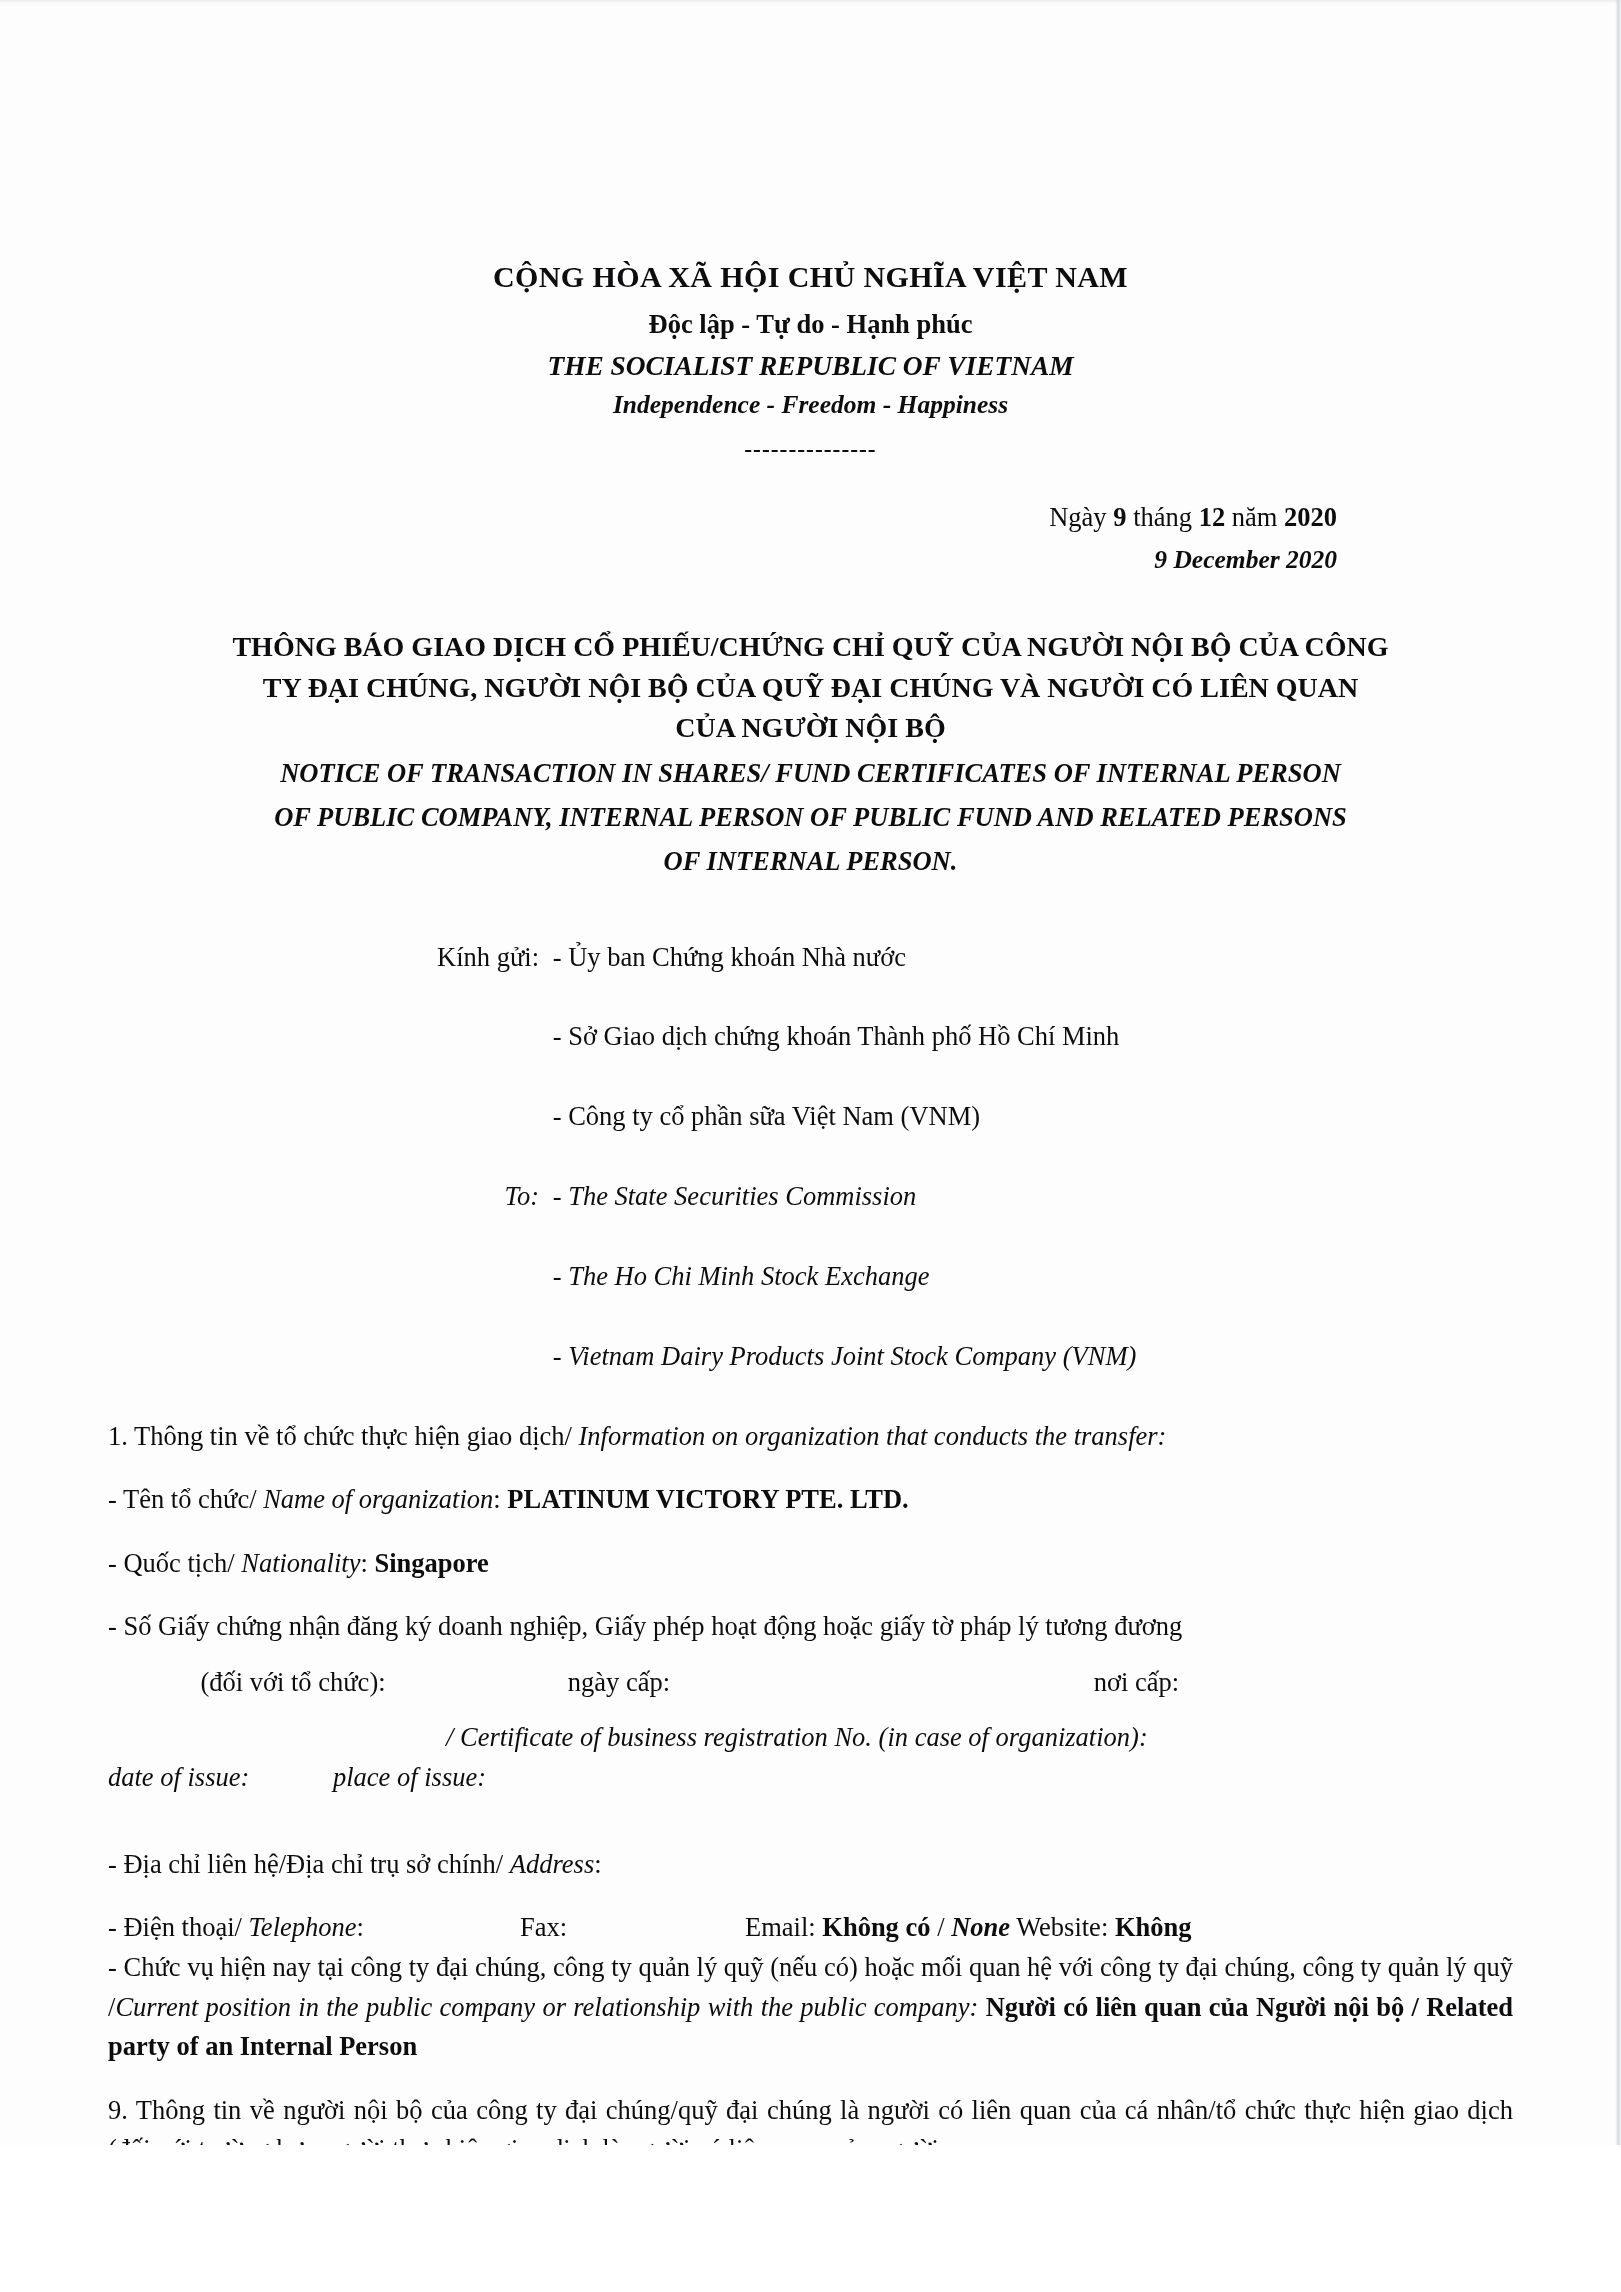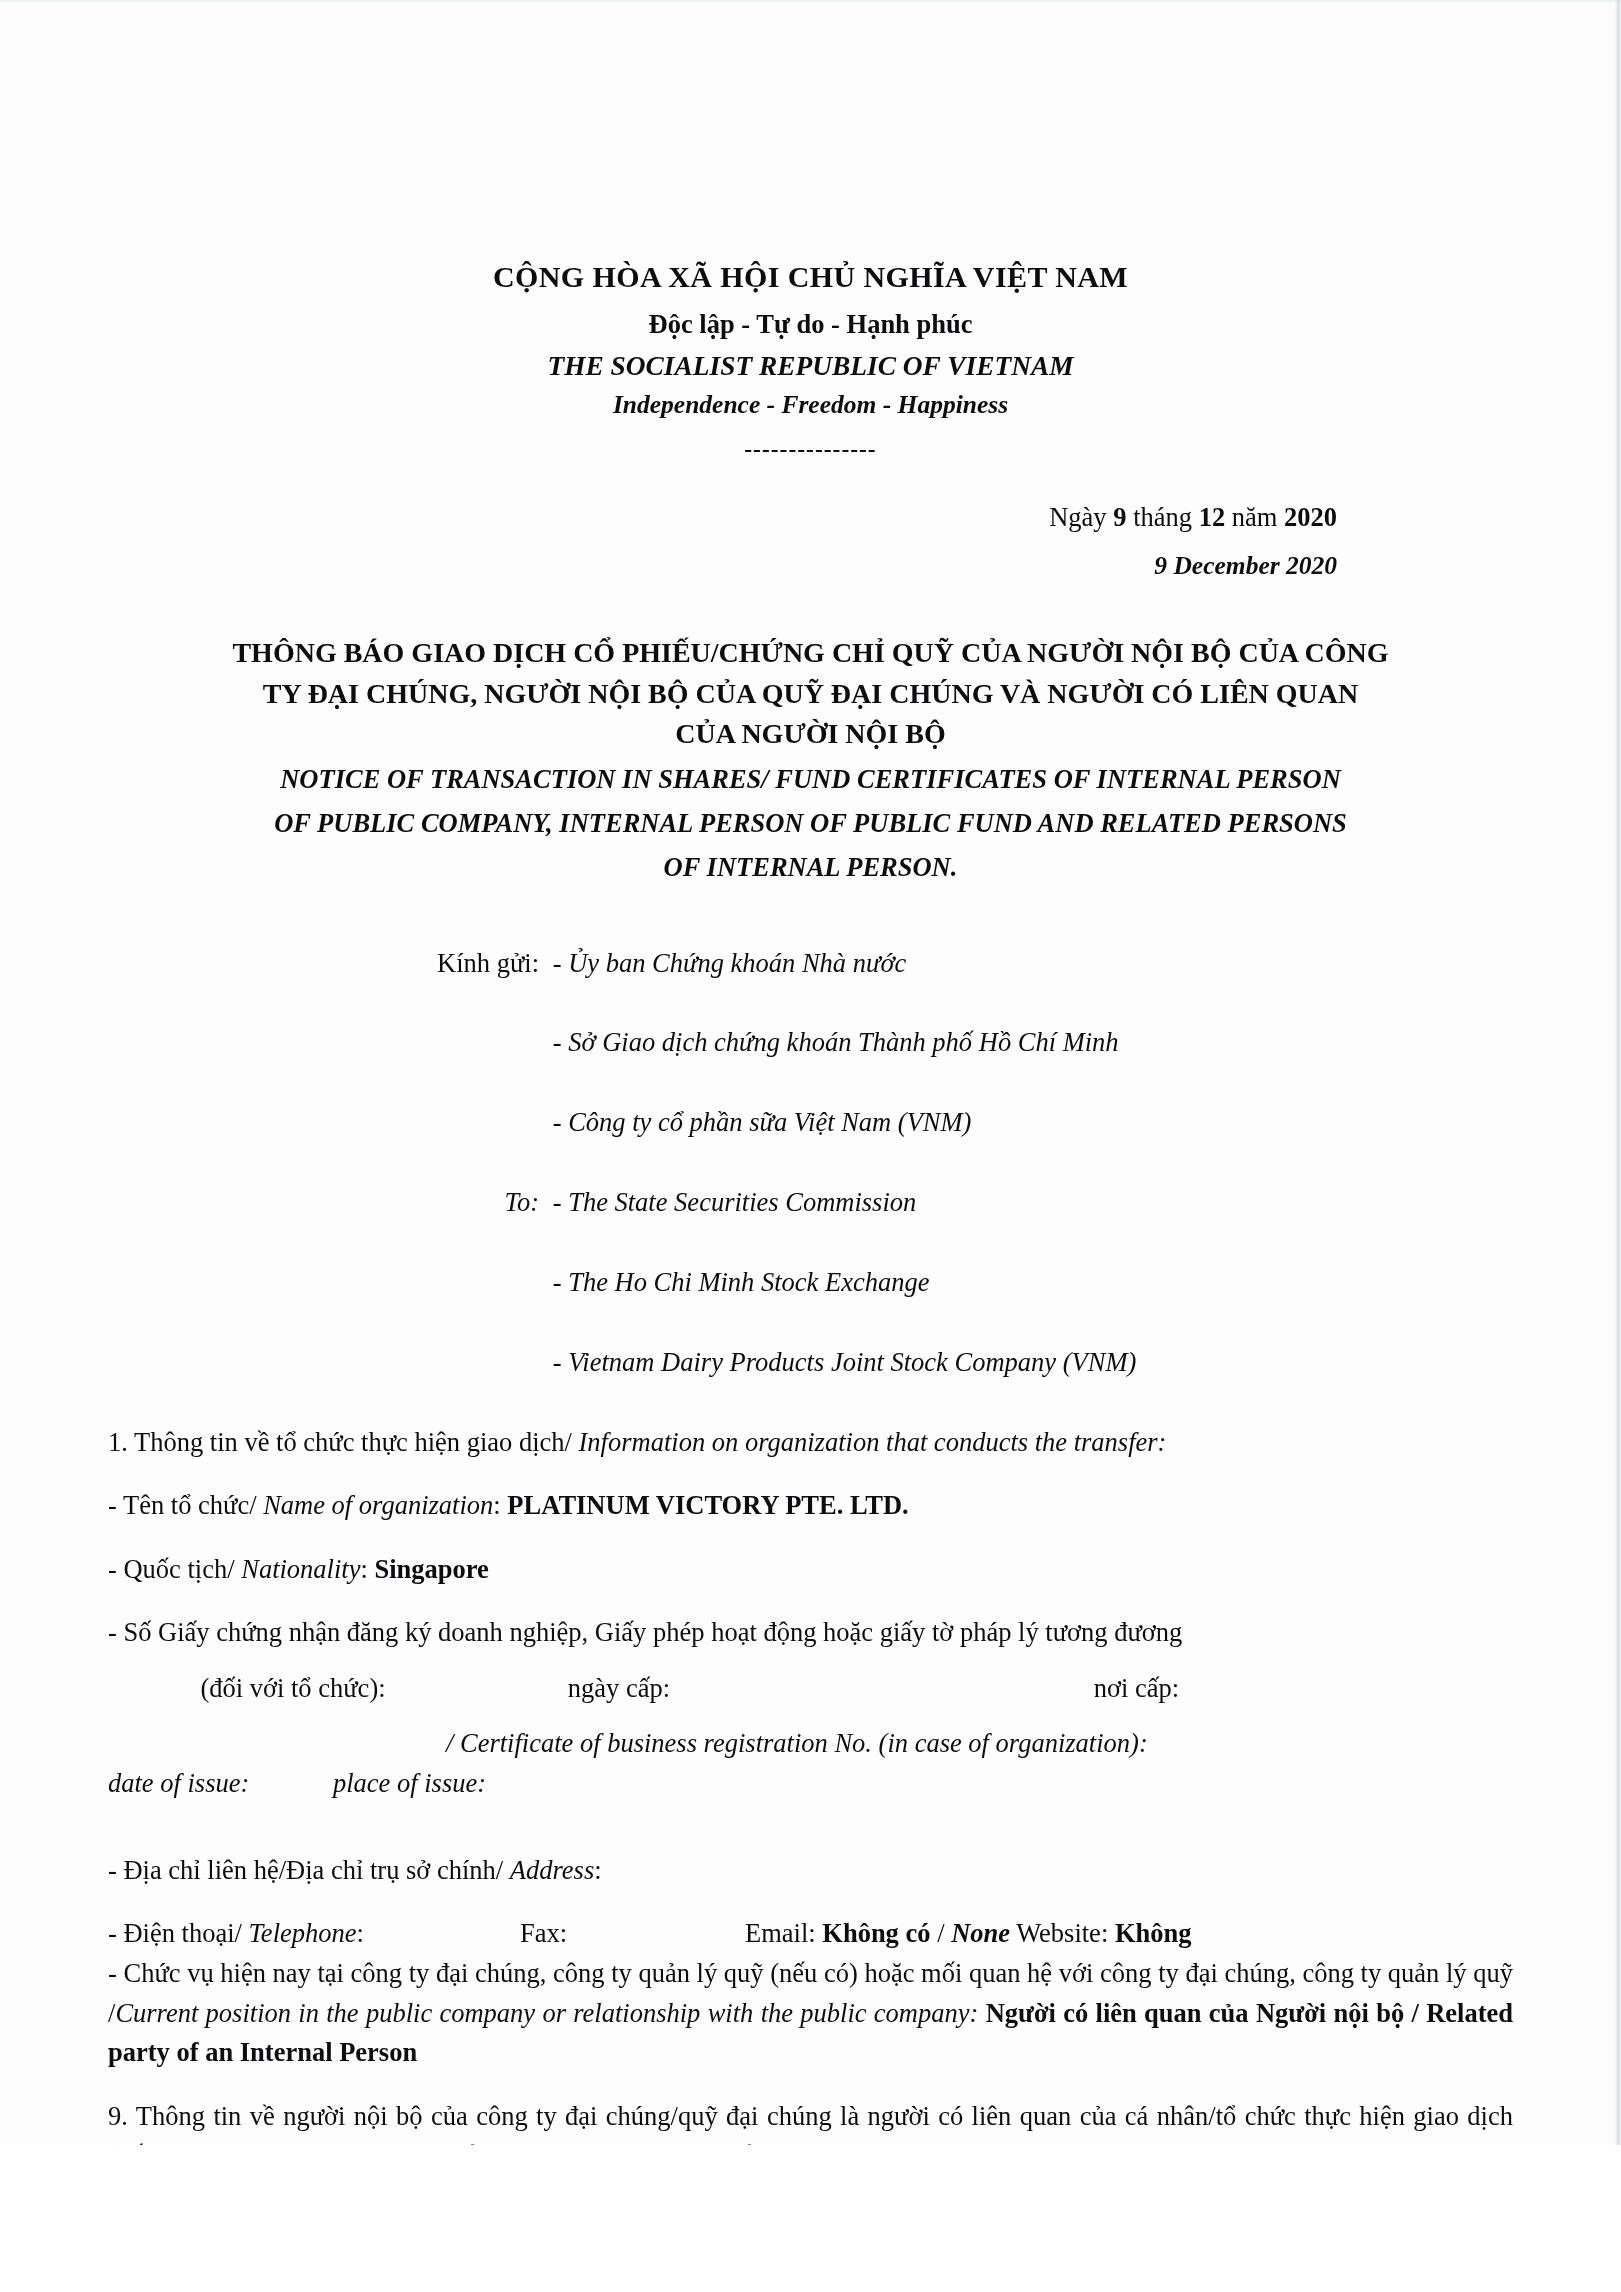--- a/index.html
+++ b/index.html
@@ -83,21 +83,21 @@
     line-height: 1.42;
   }
   .date-vi {
     font-size: 26.5px;
   }
   .date-vi b { font-weight: bold; }
   .date-en {
     font-size: 25.5px;
     font-style: italic;
     font-weight: bold;
-    margin-top: 12px;
+    margin-top: 6px;
   }
 
   
   .doc-title {
     margin-top: 49px;
     text-align: center;
     line-height: 1.44;
   }
   .title-vi {
     font-size: 28px;
@@ -130,21 +130,20 @@
     flex: 0 0 157px;
     text-align: right;
     padding-right: 13.7px;
     padding-left: 274px;
     box-sizing: content-box;
     font-size: 26.5px;
   }
   .recip-label.blank { visibility: hidden; }
   .recip-item {
     font-size: 26.5px;
-    font-style: italic;
   }
   .recip-group.en .recip-label,
   .recip-group.en .recip-item {
     font-style: italic;
   }
   .recip-group.en { margin-top: 17.6px; }
 
   
   .body {
     margin-top: 39px;

